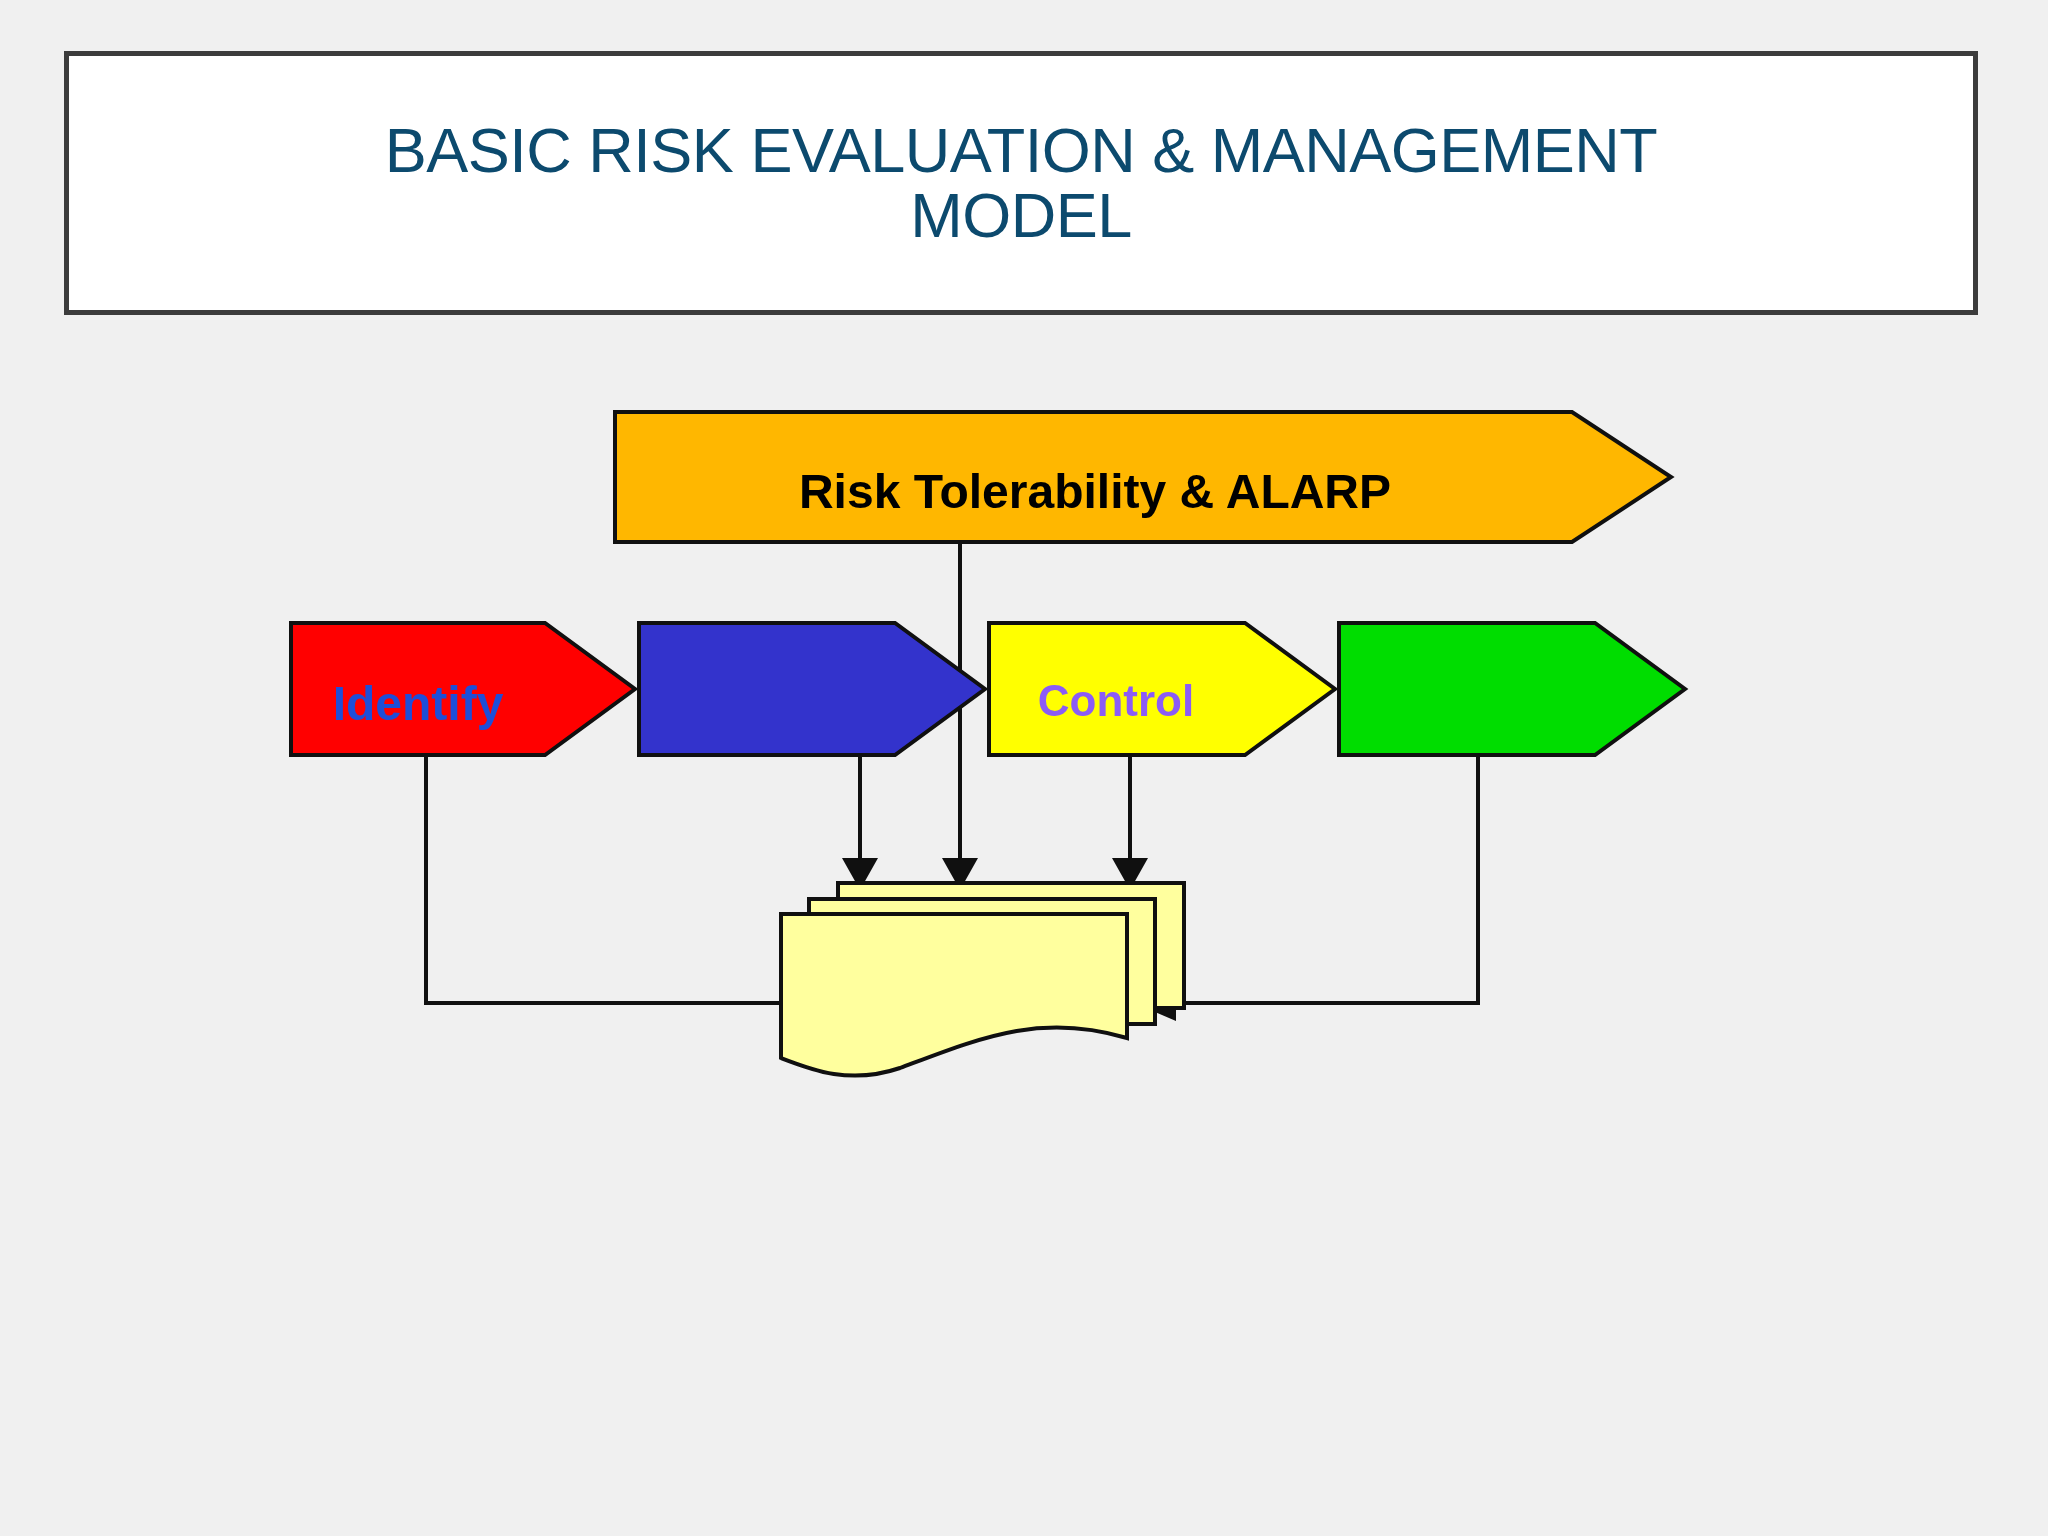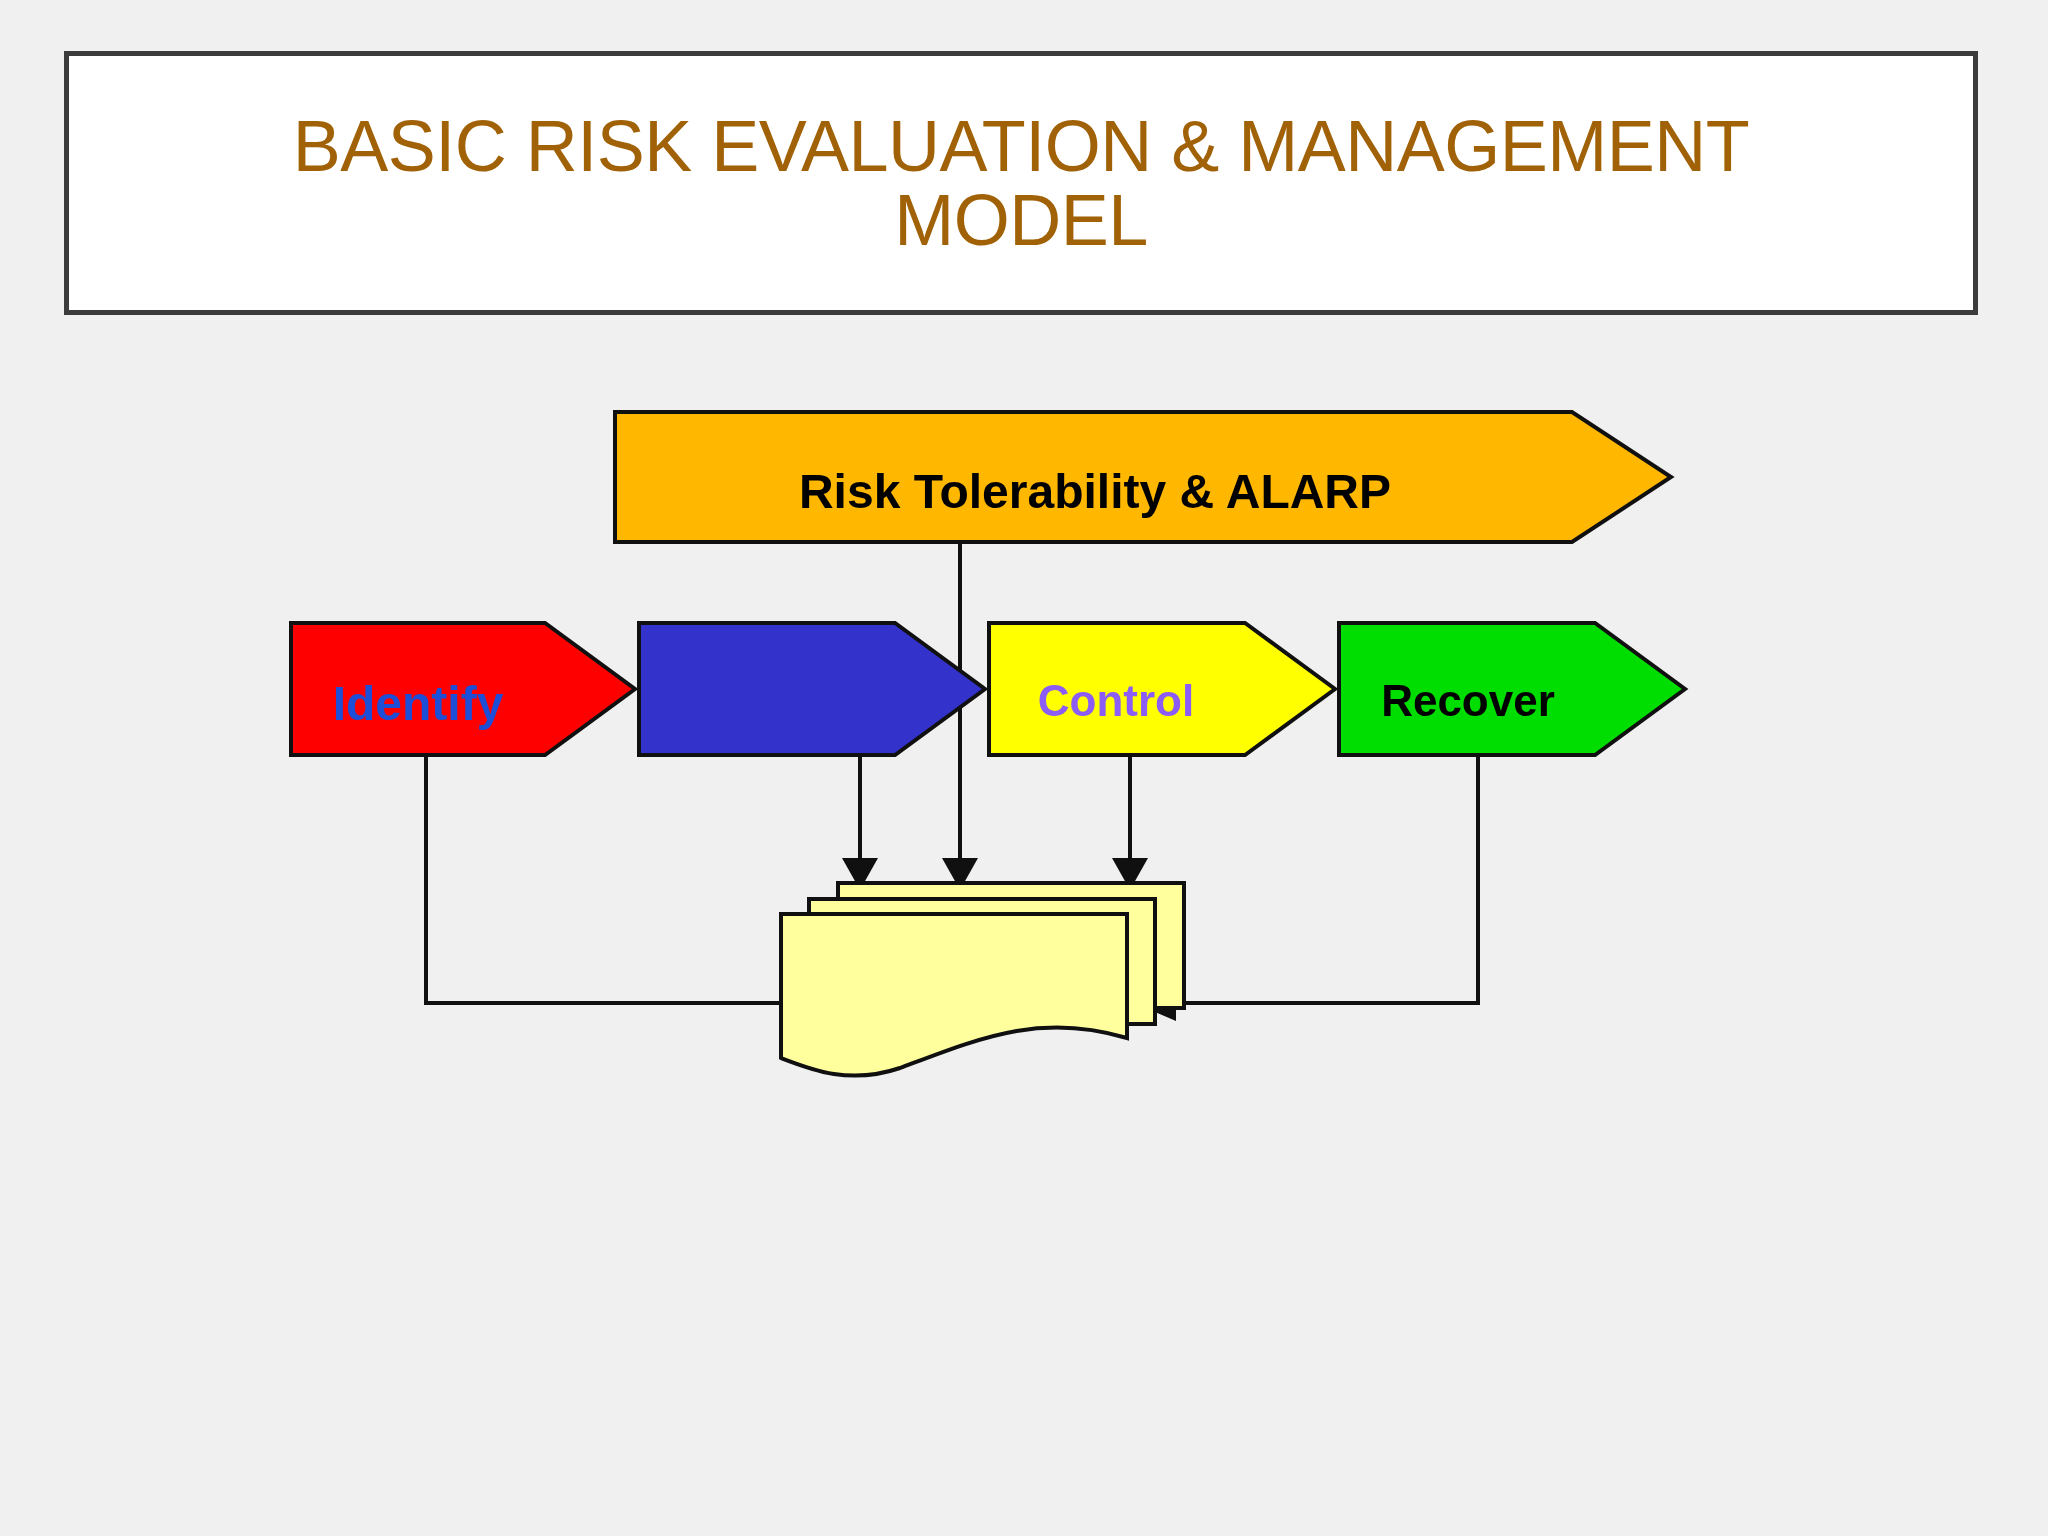--- a/index.html
+++ b/index.html
@@ -35,24 +35,24 @@
     box-sizing: border-box;
     background: #ffffff;
     border: 5px solid #3c3c3c;
     display: flex;
     align-items: center;
     justify-content: center;
     padding: 0 6px;
   }
   #title-text {
     font-family: "Liberation Sans", sans-serif;
-    font-size: 72px;
+    font-size: 63px;
     font-weight: 400;
     line-height: 1.03;
-    color: #a16207;
+    color: #0c4a6e;
     text-align: center;
     letter-spacing: -0.5px;
     white-space: pre-line;
   }
 
   
   #diagram {
     position: absolute;
     left: 0;
     top: 0;
@@ -191,16 +191,15 @@
              C 850,1085 812,1070 781,1058 Z"></path>
   </svg>
 
   <div class="shape-label" id="label-tolerability">Risk Tolerability &amp; ALARP</div>
 
   <div class="shape-label" id="label-identify">Identify</div>
 
 
   <div class="shape-label" id="label-control">Control</div>
 
-  <div class="shape-label" id="label-recover">Recover</div>
 
 
 </div>
 
 </body></html>

